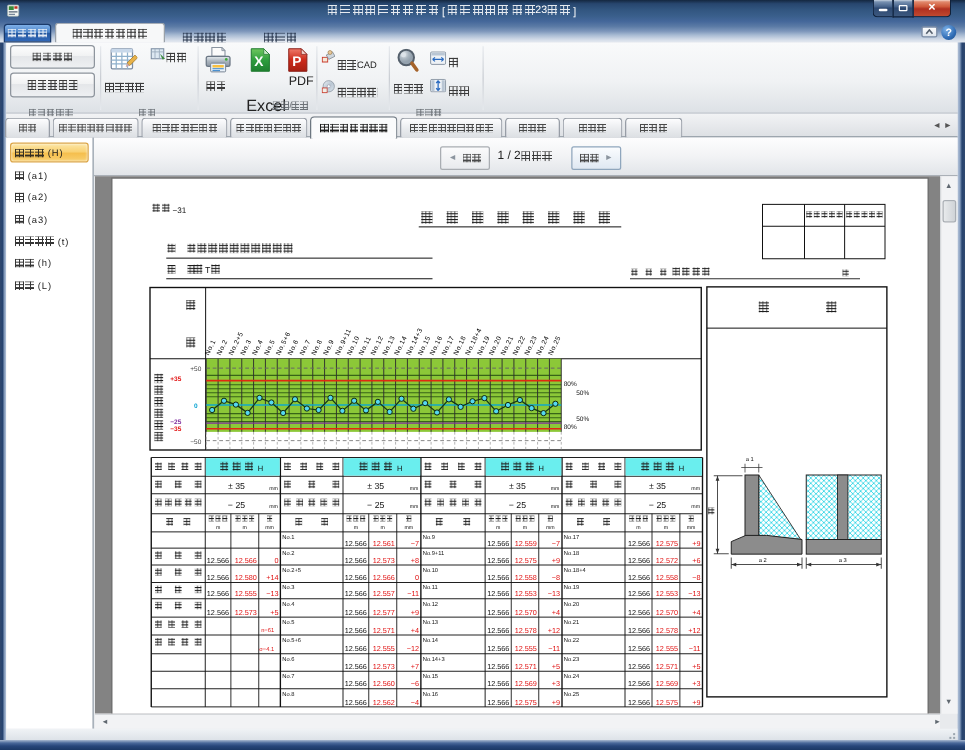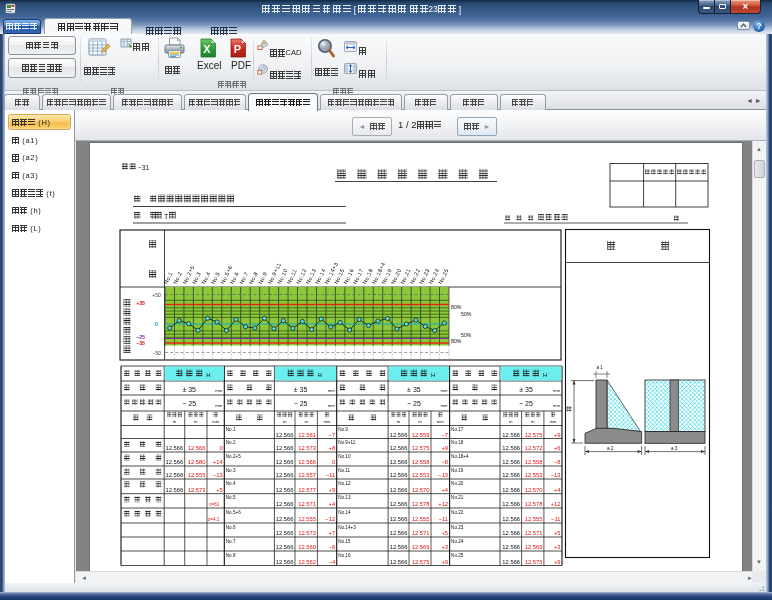--- a/index.html
+++ b/index.html
@@ -106,21 +106,21 @@
 <defs>
         <linearGradient id="xg" x1="0" y1="0" x2="0" y2="1">
           <stop offset="0" stop-color="#6fc75f"></stop>
           <stop offset=".5" stop-color="#2e9e3e"></stop>
           <stop offset="1" stop-color="#1e8030"></stop>
         </linearGradient>
       </defs>
 <path d="M12 1 l4.5 4.5 H12 Z" fill="#cfe9cc" stroke="#1f7a2f" stroke-width="0.6"></path>
 <text x="8" y="15" font-size="11" font-weight="bold" fill="#fff" text-anchor="middle" font-family="Liberation Sans">X</text>
     </svg>
-<div class="a" style="left:197px;top:60px;z-index:5;font-size:10px;color:#222">Excel</div>
+<div class="a" style="left:197px;top:77px;z-index:5;font-size:13px;color:#222">Excel</div>
 <svg class="a" style="left:229px;top:38px;z-index:5" width="18" height="20" viewBox="0 0 18 20">
 <path d="M2 1 h10 l4.5 4.5 V19 H2 Z" fill="url(#pg)" stroke="#8a1f17" stroke-width="0.8"></path>
 <defs>
         <linearGradient id="pg" x1="0" y1="0" x2="0" y2="1">
           <stop offset="0" stop-color="#ef7a6a"></stop>
           <stop offset=".5" stop-color="#cc2a1a"></stop>
           <stop offset="1" stop-color="#a81f12"></stop>
         </linearGradient>
       </defs>
 <path d="M12 1 l4.5 4.5 H12 Z" fill="#f2d2cc" stroke="#8a1f17" stroke-width="0.6"></path>

